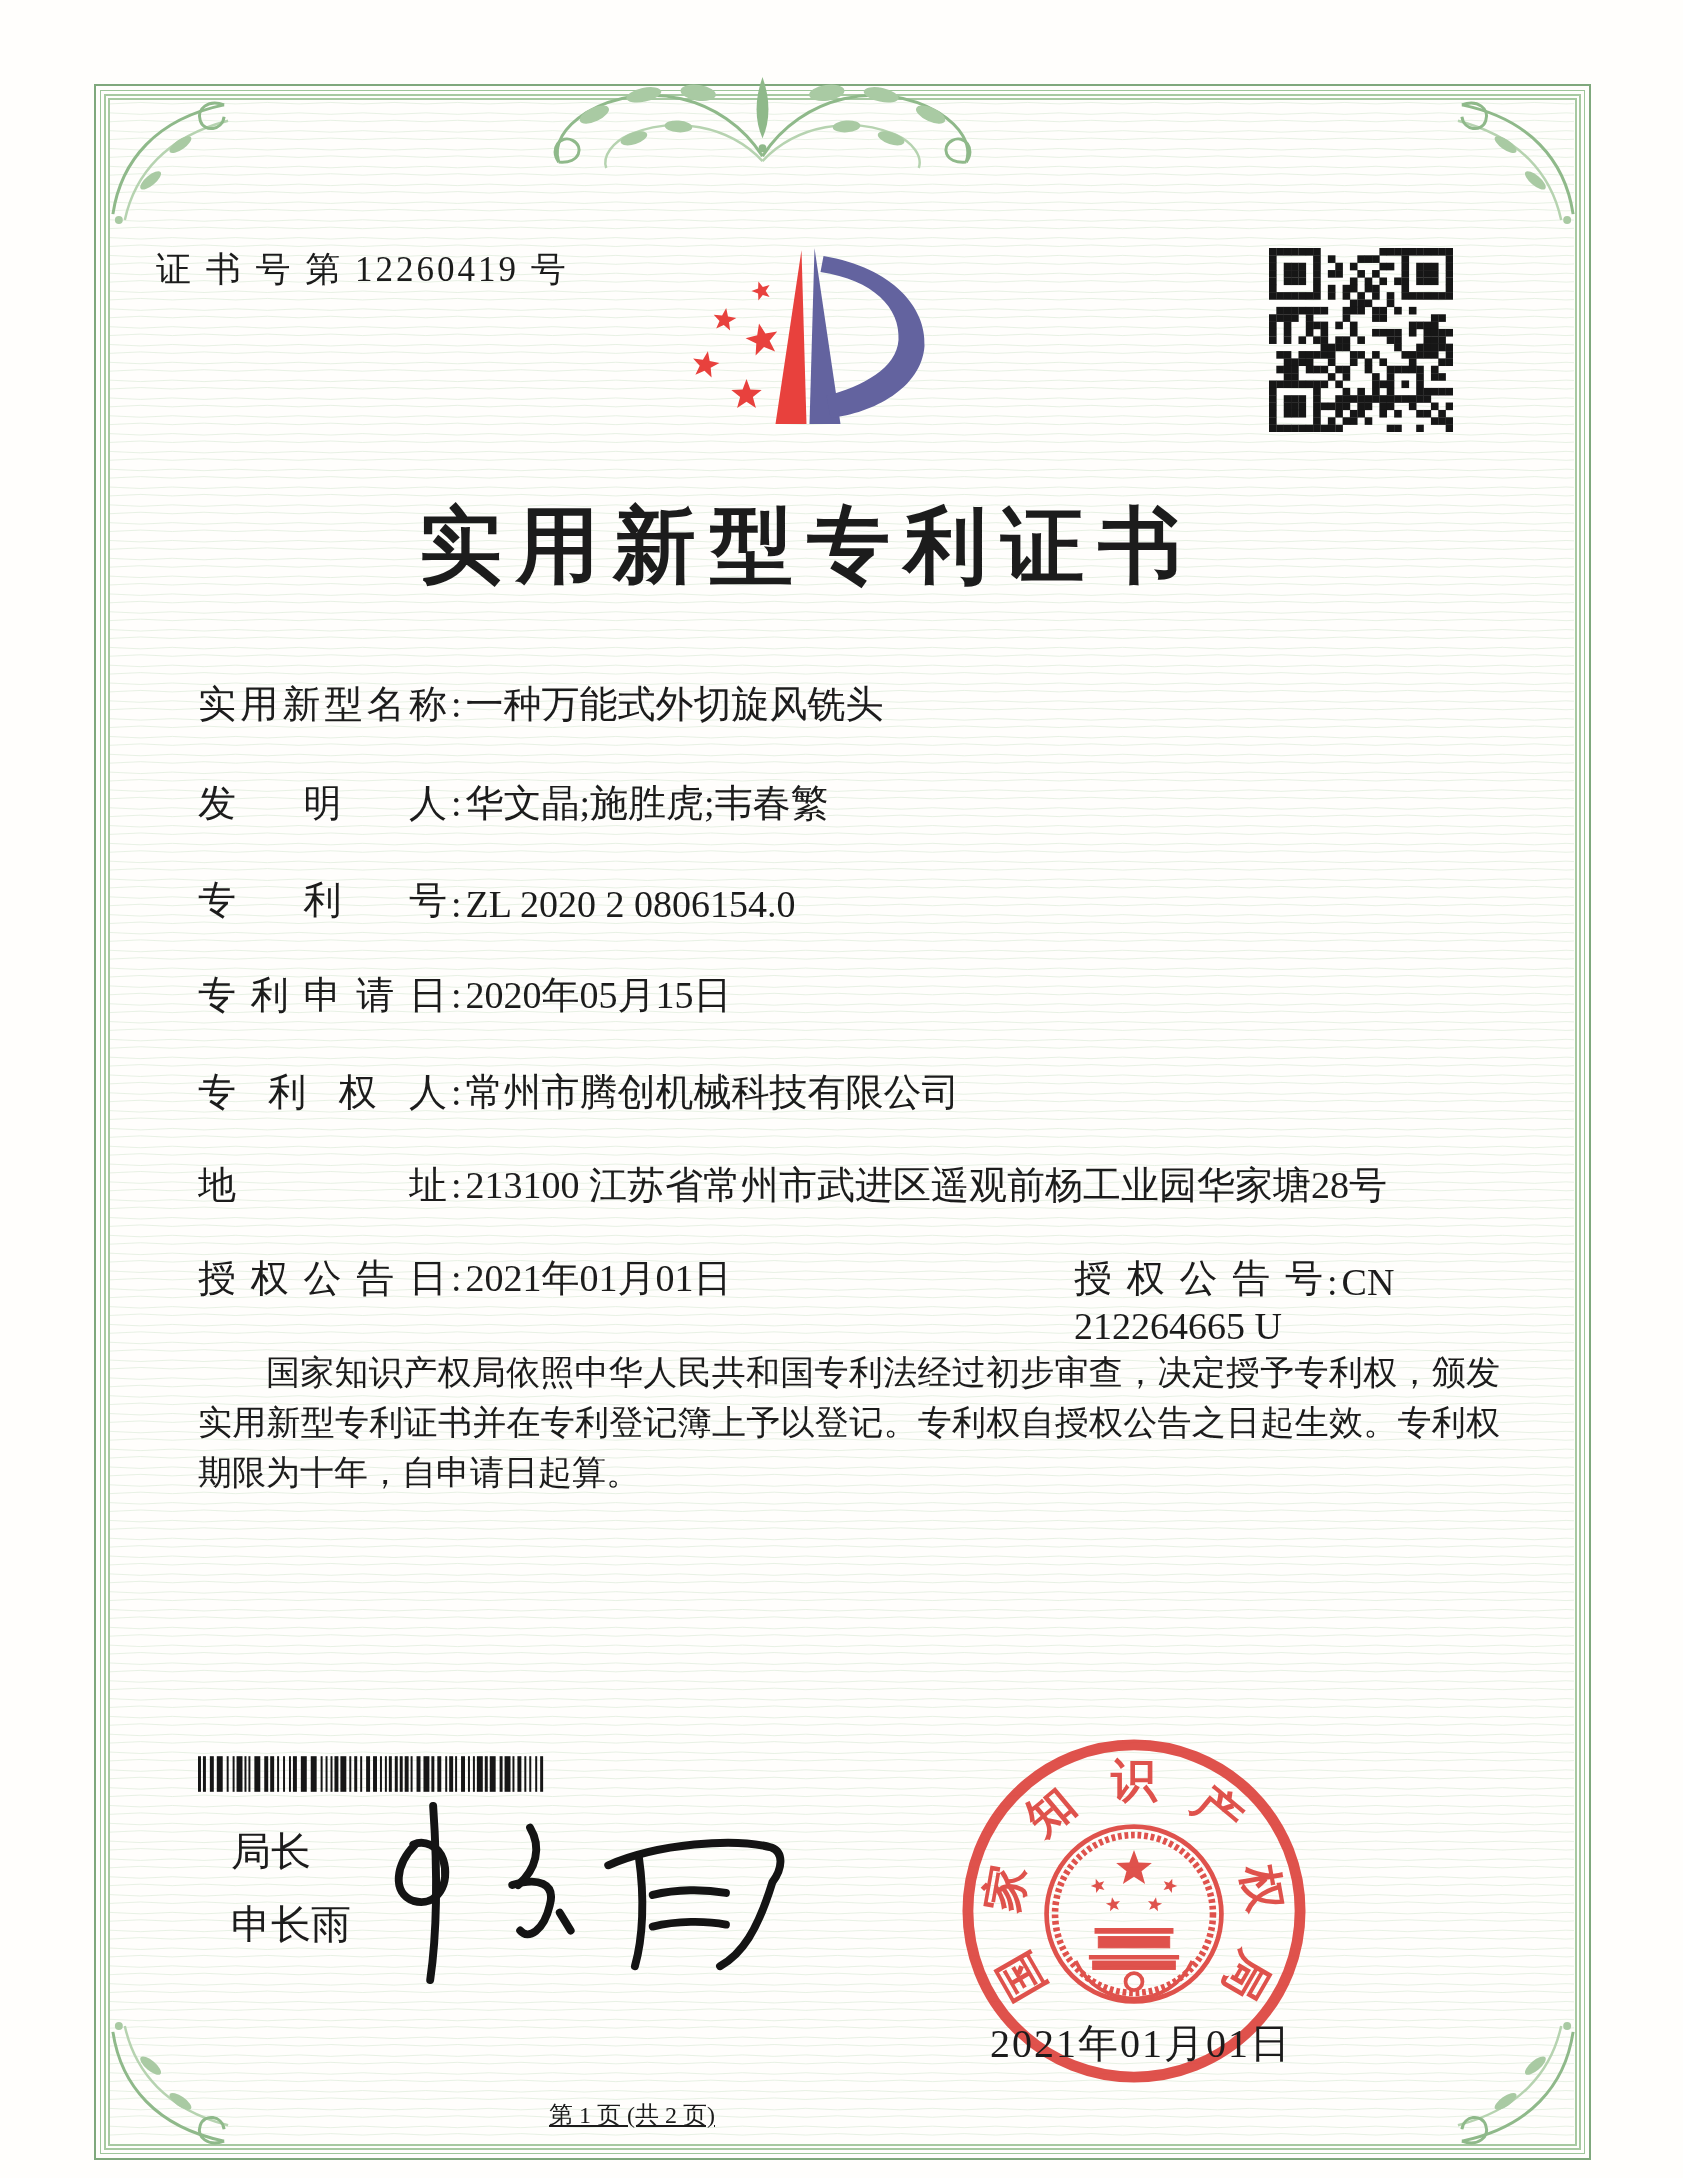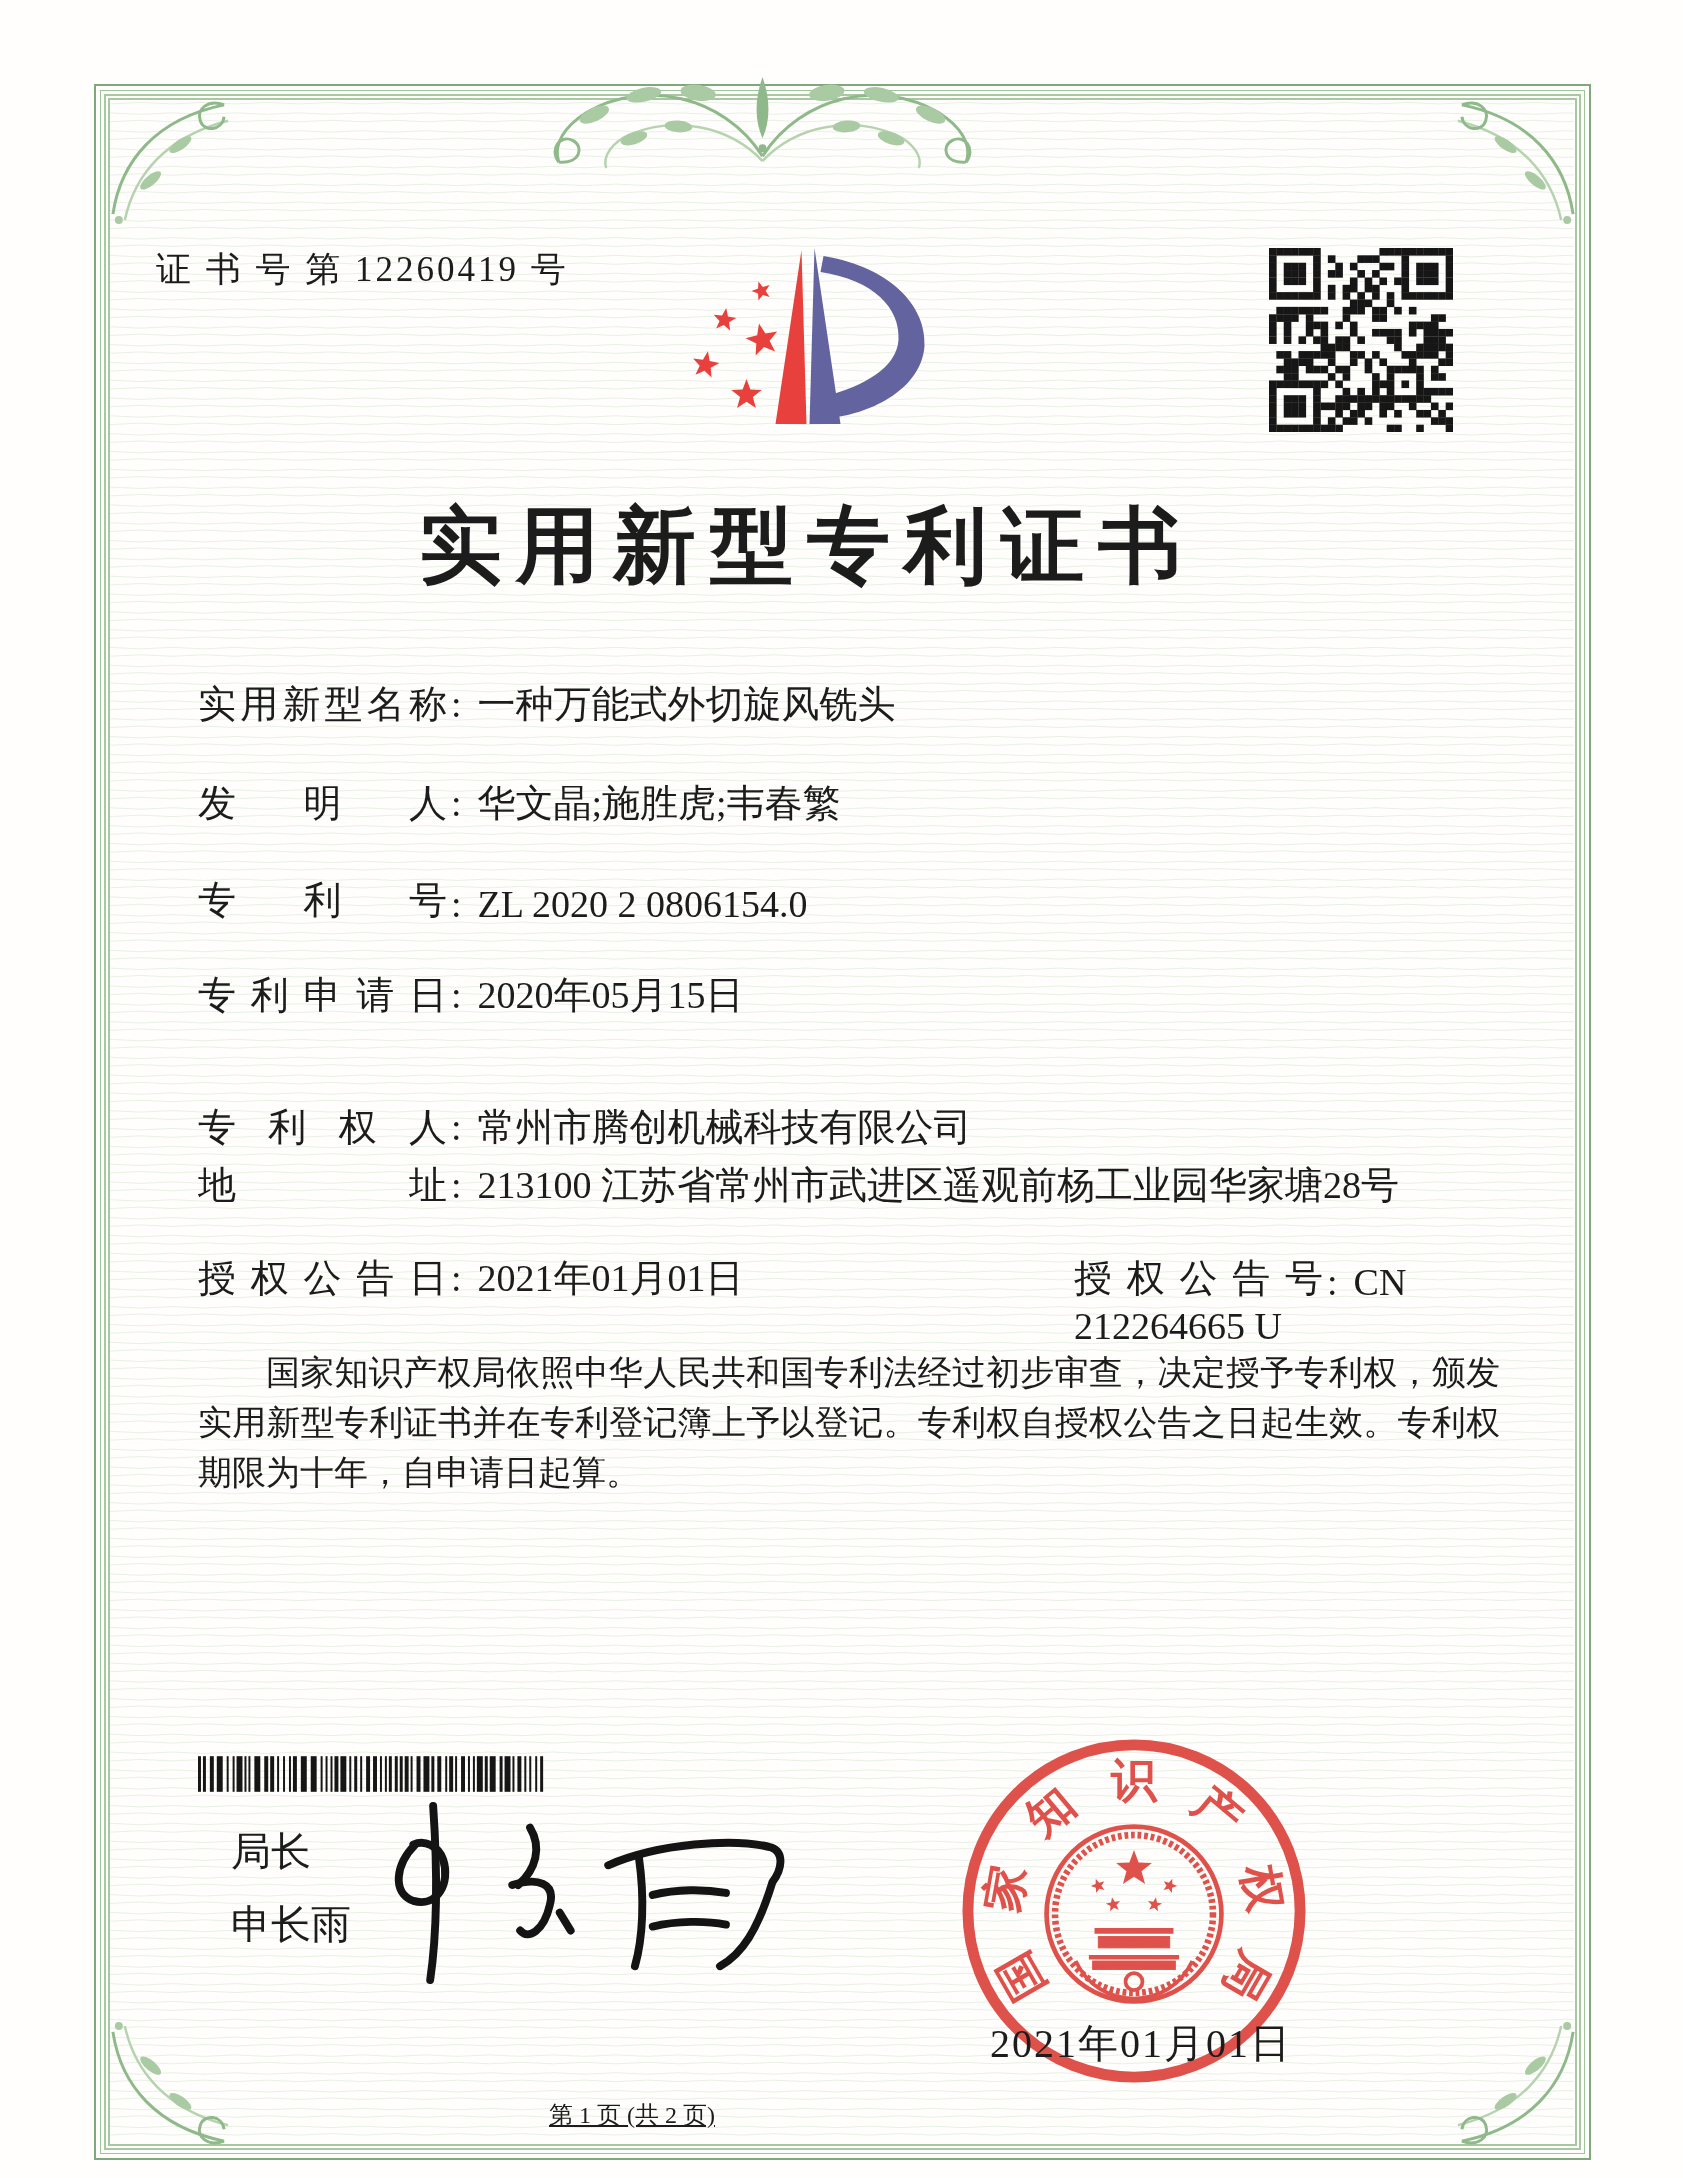--- a/index.html
+++ b/index.html
@@ -17,21 +17,21 @@
   .content{position:absolute;inset:0;z-index:4;}
   .certno{position:absolute;left:156px;top:246px;font-size:35px;letter-spacing:3px;}
   .logo{position:absolute;left:657px;top:228px;}
   .qr{position:absolute;left:1269px;top:248px;}
   .title{position:absolute;left:0;right:109px;top:491px;text-align:center;
          font-size:83px;font-weight:700;letter-spacing:14px;margin-left:40px;}
   .frow{position:absolute;left:198px;right:178px;font-size:38px;}
   .flabel{display:inline-block;width:249px;text-align:justify;text-align-last:justify;
           vertical-align:bottom;}
   .fcolon{display:inline-block;margin-left:4px;}
-  .fvalue{margin-left:16px;}
+  .fvalue{margin-left:4px;}
   .grant2{position:absolute;left:876px;top:0;}
   .paras{position:absolute;left:198px;width:1302px;top:1348px;font-size:34px;
          line-height:50px;text-align:justify;}
   .paras p{margin:0;text-indent:2em;}
   #barcode-svg{position:absolute;left:198px;top:1756px;}
   .officer{position:absolute;left:203px;font-size:40px;
            font-family:"Liberation Sans","DejaVu Sans",sans-serif;font-weight:500;margin-left:28px;}
   .officer.t1{top:1824px;}
   .officer.t2{top:1897px;}
   .signature{position:absolute;left:356px;top:1790px;}
@@ -674,21 +674,21 @@
     </div>
     <div class="frow" style="top:778px">
       <span class="flabel">发明人</span><span class="fcolon">:</span><span class="fvalue">华文晶;施胜虎;韦春繁</span>
     </div>
     <div class="frow" style="top:875px">
       <span class="flabel">专利号</span><span class="fcolon">:</span><span class="fvalue">ZL 2020 2 0806154.0</span>
     </div>
     <div class="frow" style="top:970px">
       <span class="flabel">专利申请日</span><span class="fcolon">:</span><span class="fvalue">2020年05月15日</span>
     </div>
-    <div class="frow" style="top:1102px">
+    <div class="frow" style="top:1067px">
       <span class="flabel">专利权人</span><span class="fcolon">:</span><span class="fvalue">常州市腾创机械科技有限公司</span>
     </div>
     <div class="frow" style="top:1160px">
       <span class="flabel">地址</span><span class="fcolon">:</span><span class="fvalue">213100 江苏省常州市武进区遥观前杨工业园华家塘28号</span>
     </div>
     <div class="frow" style="top:1253px">
       <span class="flabel">授权公告日</span><span class="fcolon">:</span><span class="fvalue">2021年01月01日</span>
       <span class="grant2">
         <span class="flabel">授权公告号</span><span class="fcolon">:</span><span class="fvalue">CN 212264665 U</span>
       </span>

